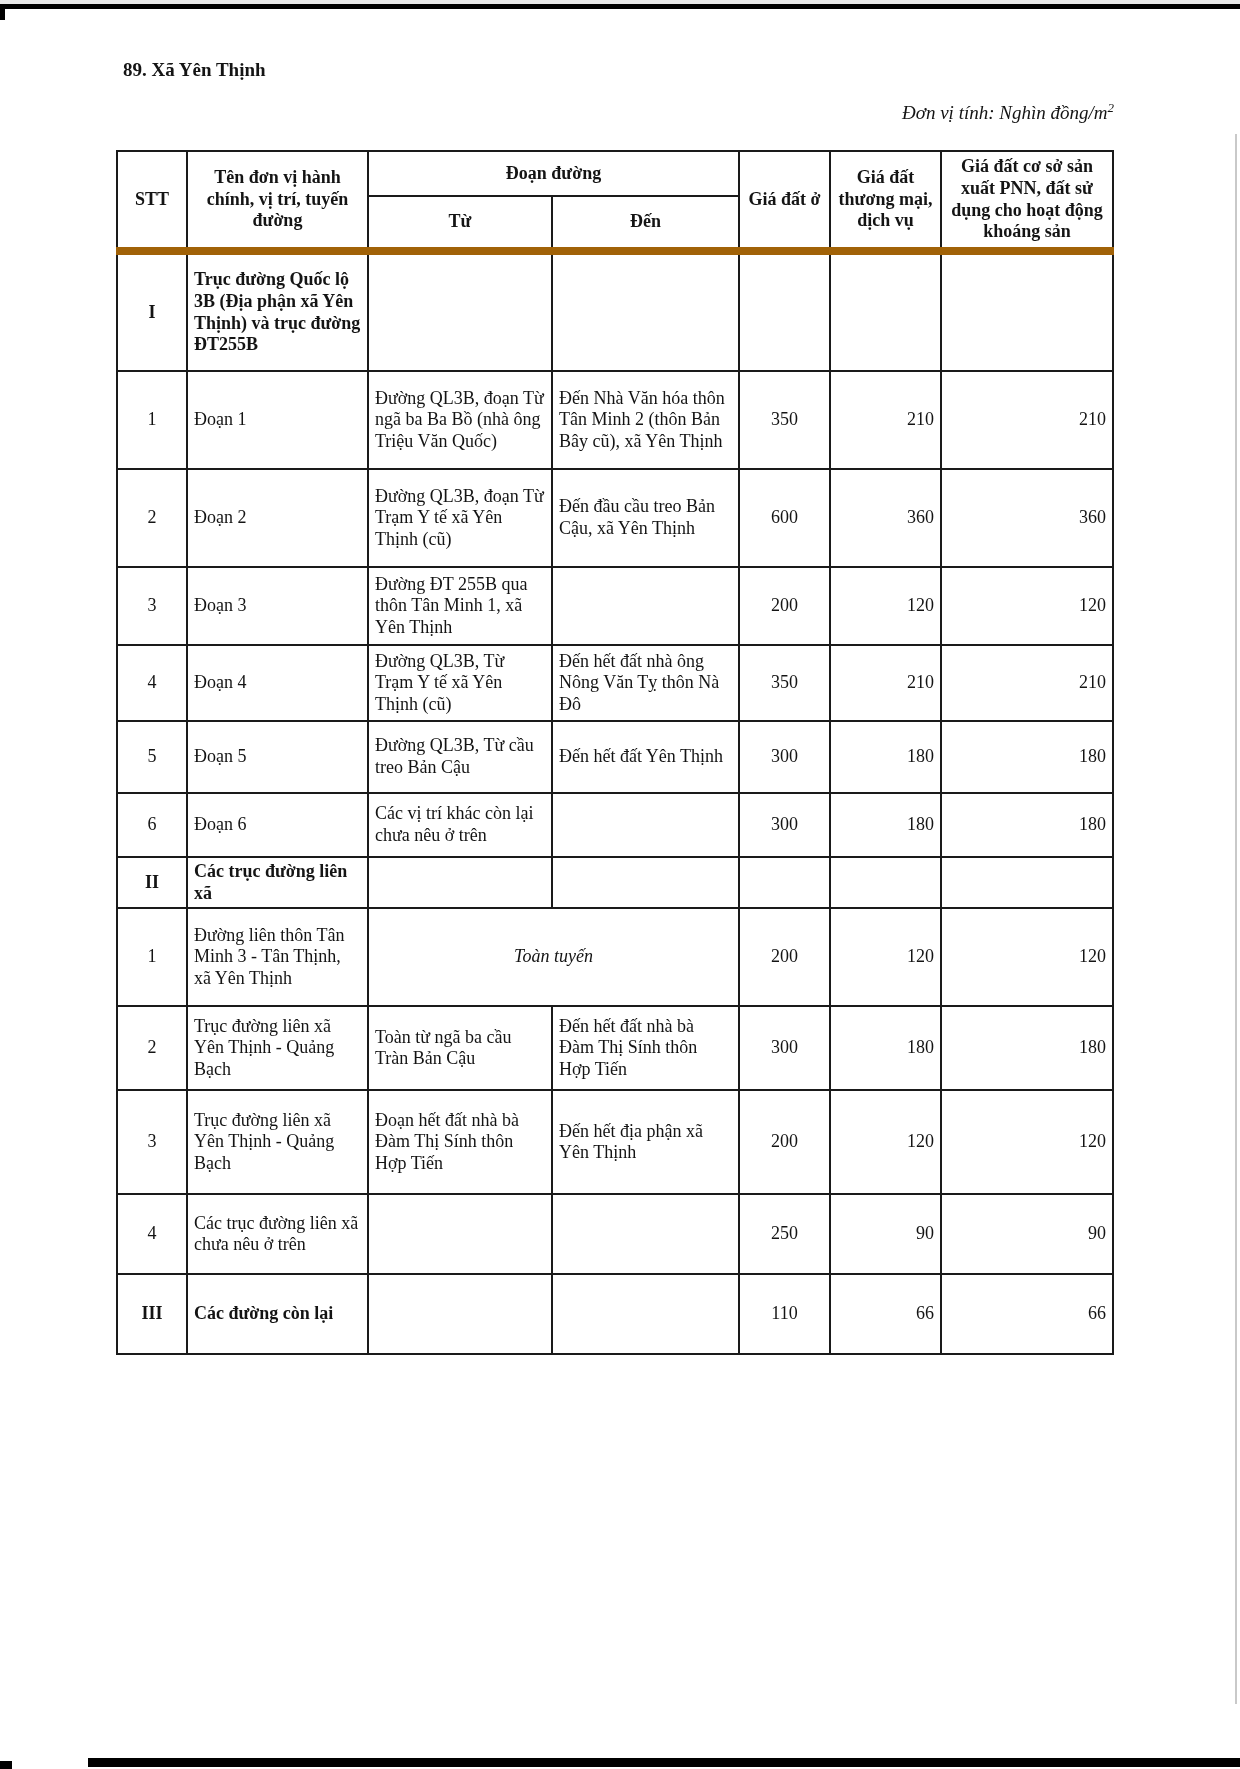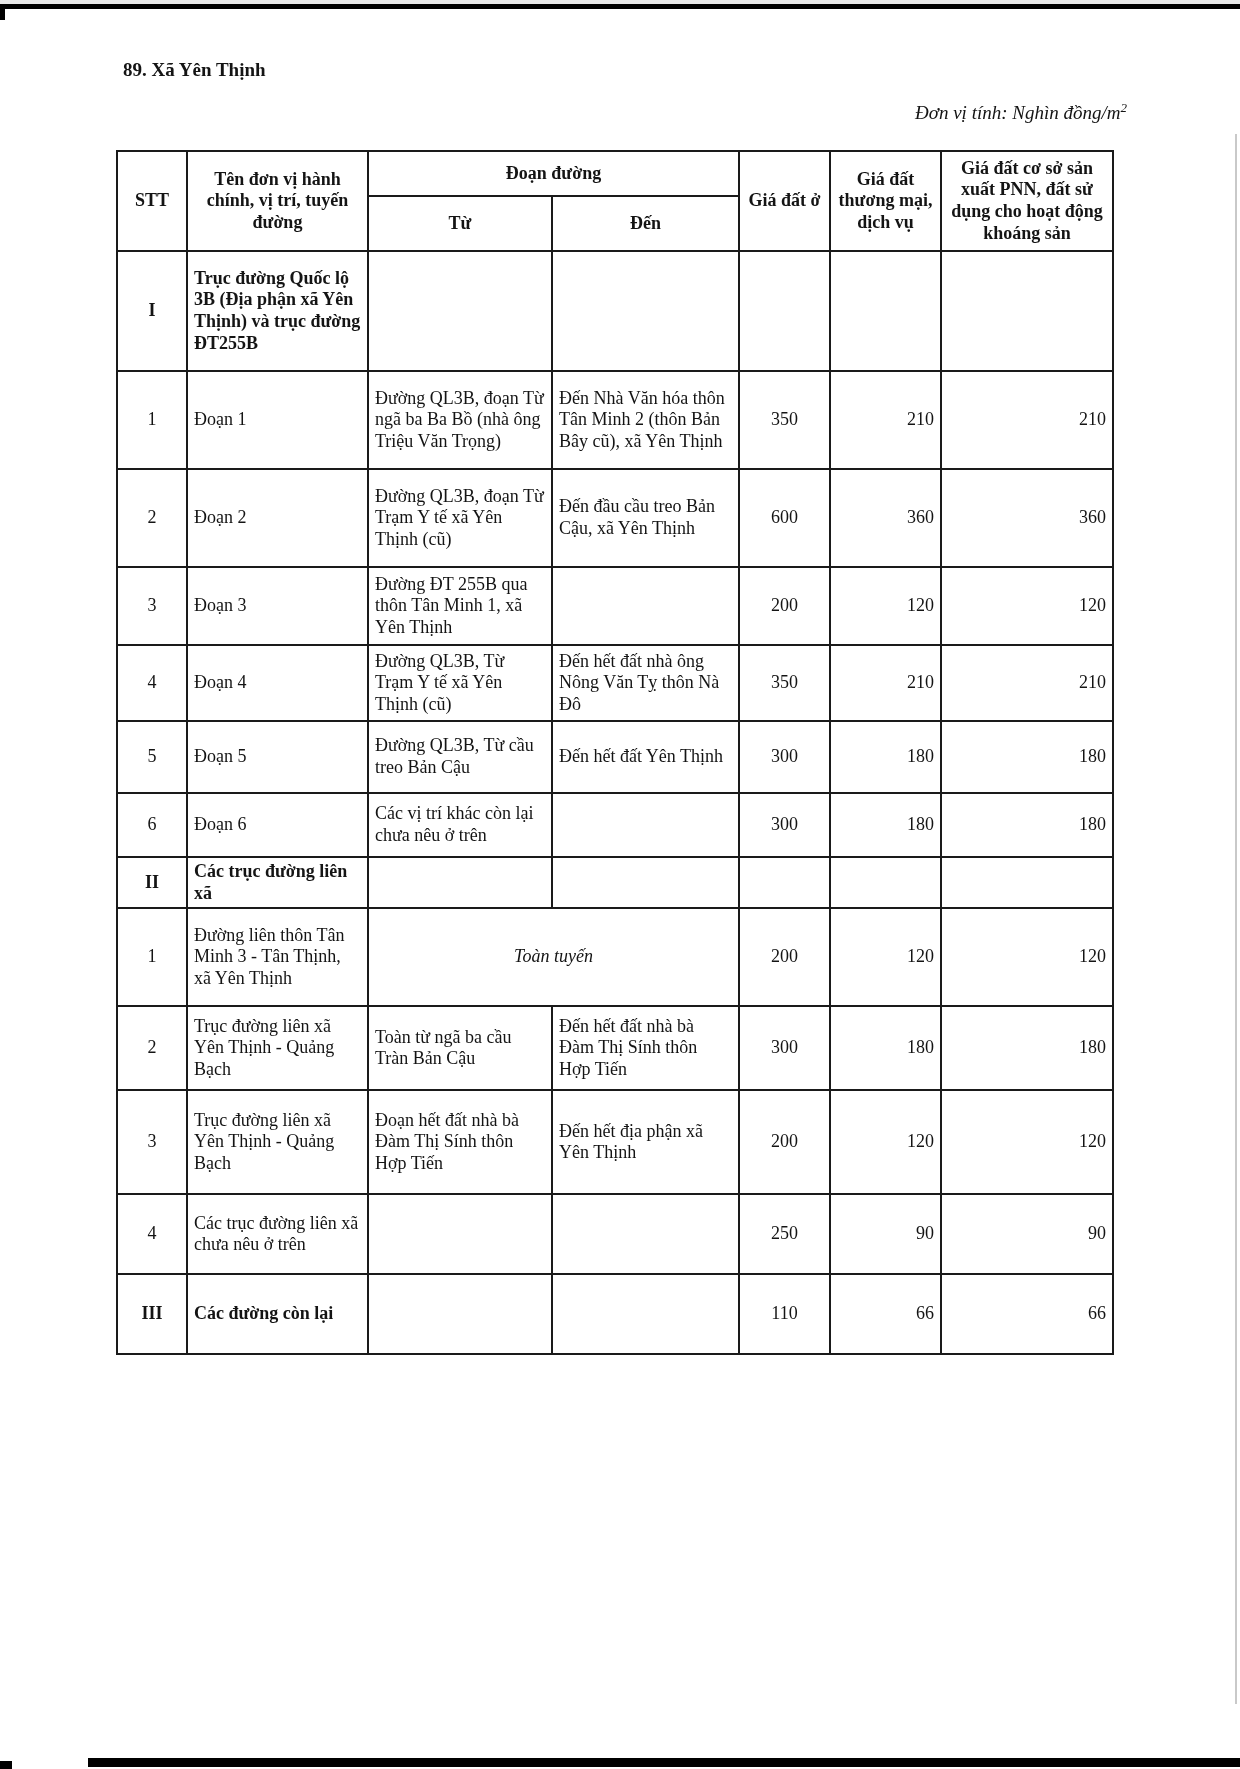--- a/index.html
+++ b/index.html
@@ -12,39 +12,39 @@
   .scan-corner-mark{position:absolute;left:0;top:0;width:5px;height:16px;background:#000;}
   .scan-bottom-bar{position:absolute;left:88px;top:1754px;width:1152px;height:9px;background:#000;}
   .scan-bottom-corner{position:absolute;left:0;top:1757px;width:12px;height:8px;background:#000;}
   .scan-right-line{position:absolute;left:1235px;top:130px;width:2px;height:1570px;background:#c9c9c9;}
 
   .doc-heading{
     position:absolute;left:123px;top:55px;
     font-size:19px;font-weight:bold;white-space:nowrap;
   }
   .unit-note{
-    position:absolute;top:96px;right:113px;
+    position:absolute;top:96px;right:126px;
     font-size:19px;font-style:italic;white-space:nowrap;
   }
   .unit-note sup{font-size:13px;}
 
   .table-wrap{position:absolute;left:116px;top:146px;width:996px;}
   table.price-table{
     width:996px;table-layout:fixed;border-collapse:collapse;
     font-size:18px;line-height:1.2;color:#141414;
   }
   .price-table th,.price-table td{
     border:2px solid #1a1a1a;overflow:hidden;
   }
   .price-table thead th{
     font-weight:bold;text-align:center;vertical-align:middle;padding:2px 6px;
   }
   .price-table thead tr.h1{height:45px;}
   .price-table thead tr.h2{height:55px;}
-  .price-table tbody tr:first-child td{border-top:1px solid #a16207;}
+  .price-table tbody tr:first-child td{border-top:8px solid #a16207;}
   .price-table tbody td{vertical-align:middle;padding:3px 6px;}
   td.c-stt{text-align:center;padding:3px 2px;}
   td.c-name{padding:3px 8px 3px 10px;}
   td.c-from,td.c-to{padding:3px 8px;}
   td.c-span{text-align:center;font-style:italic;}
   td.c-res{text-align:center;padding-right:10px;}
   td.c-com{text-align:right;padding-right:24px;}
   td.c-pnn{text-align:right;padding-right:12px;}
   tr.section td.c-stt,tr.section td.c-name{font-weight:bold;}
 </style>
@@ -91,21 +91,21 @@
             <td class="c-name">Trục đường Quốc lộ 3B (Địa phận xã Yên Thịnh) và trục đường ĐT255B</td>
             <td class="c-from"></td>
             <td class="c-to"></td>
             <td class="c-res"></td>
             <td class="c-com"></td>
             <td class="c-pnn"></td>
           </tr>
           <tr style="height: 98px;">
             <td class="c-stt">1</td>
             <td class="c-name">Đoạn 1</td>
-            <td class="c-from">Đường QL3B, đoạn Từ ngã ba Ba Bồ (nhà ông Triệu Văn Trọng)</td>
+            <td class="c-from">Đường QL3B, đoạn Từ ngã ba Ba Bồ (nhà ông Triệu Văn Quốc)</td>
             <td class="c-to">Đến Nhà Văn hóa thôn Tân Minh 2 (thôn Bản Bây cũ), xã Yên Thịnh</td>
             <td class="c-res">350</td>
             <td class="c-com">210</td>
             <td class="c-pnn">210</td>
           </tr>
           <tr style="height: 98px;">
             <td class="c-stt">2</td>
             <td class="c-name">Đoạn 2</td>
             <td class="c-from">Đường QL3B, đoạn Từ Trạm Y tế xã Yên Thịnh (cũ)</td>
             <td class="c-to">Đến đầu cầu treo Bản Cậu, xã Yên Thịnh</td>

